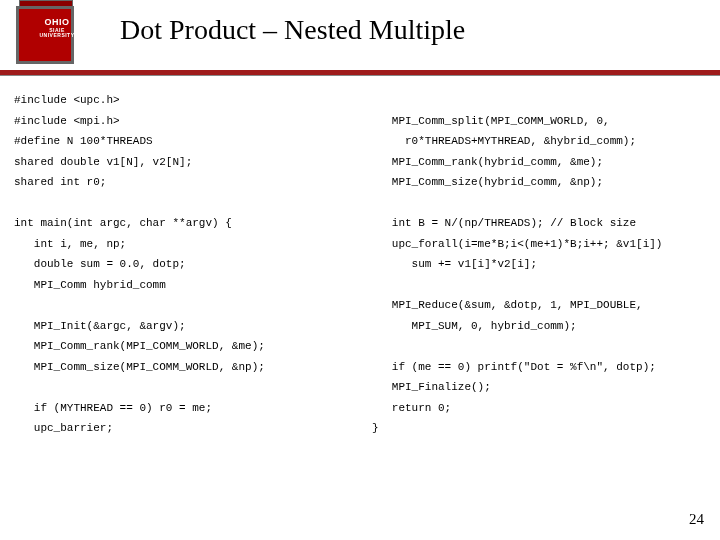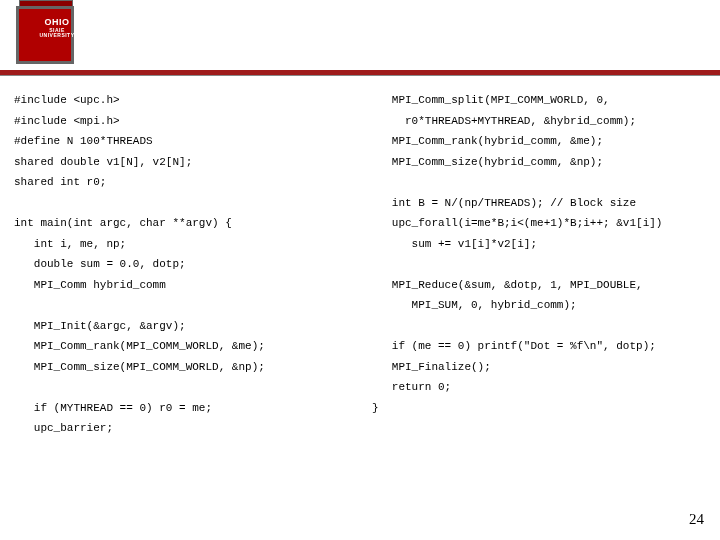--- a/index.html
+++ b/index.html
@@ -77,20 +77,21 @@
     background: #888;
   }
   .content {
     position: absolute;
     left: 14px;
     top: 90px;
     width: 692px;
     display: flex;
     flex-direction: row;
     gap: 18px;
+    align-items: flex-end;
   }
   .col {
     font-family: "Courier New", monospace;
     font-size: 11px;
     line-height: 20.5px;
     white-space: pre;
     color: #000;
   }
   .col-left { width: 340px; }
   .col-right { width: 330px; }
@@ -107,20 +108,21 @@
 <body>
 
 <div class="header">
   <div class="logo-top"></div>
   <div class="logo"></div>
   <div class="logo-text">
     <span>OHIO</span>
     <span class="logo-sub">SIAIE</span>
     <span class="logo-sub">UNIVERSITY</span>
   </div>
+  <div class="title">Dot Product – Nested Multiple</div>
 </div>
 <div class="redbar"></div>
 <div class="grayline"></div>
 
 <div class="content">
   <div class="col col-left">#include &lt;upc.h&gt;
 #include &lt;mpi.h&gt;
 #define N 100*THREADS
 shared double v1[N], v2[N];
 shared int r0;

